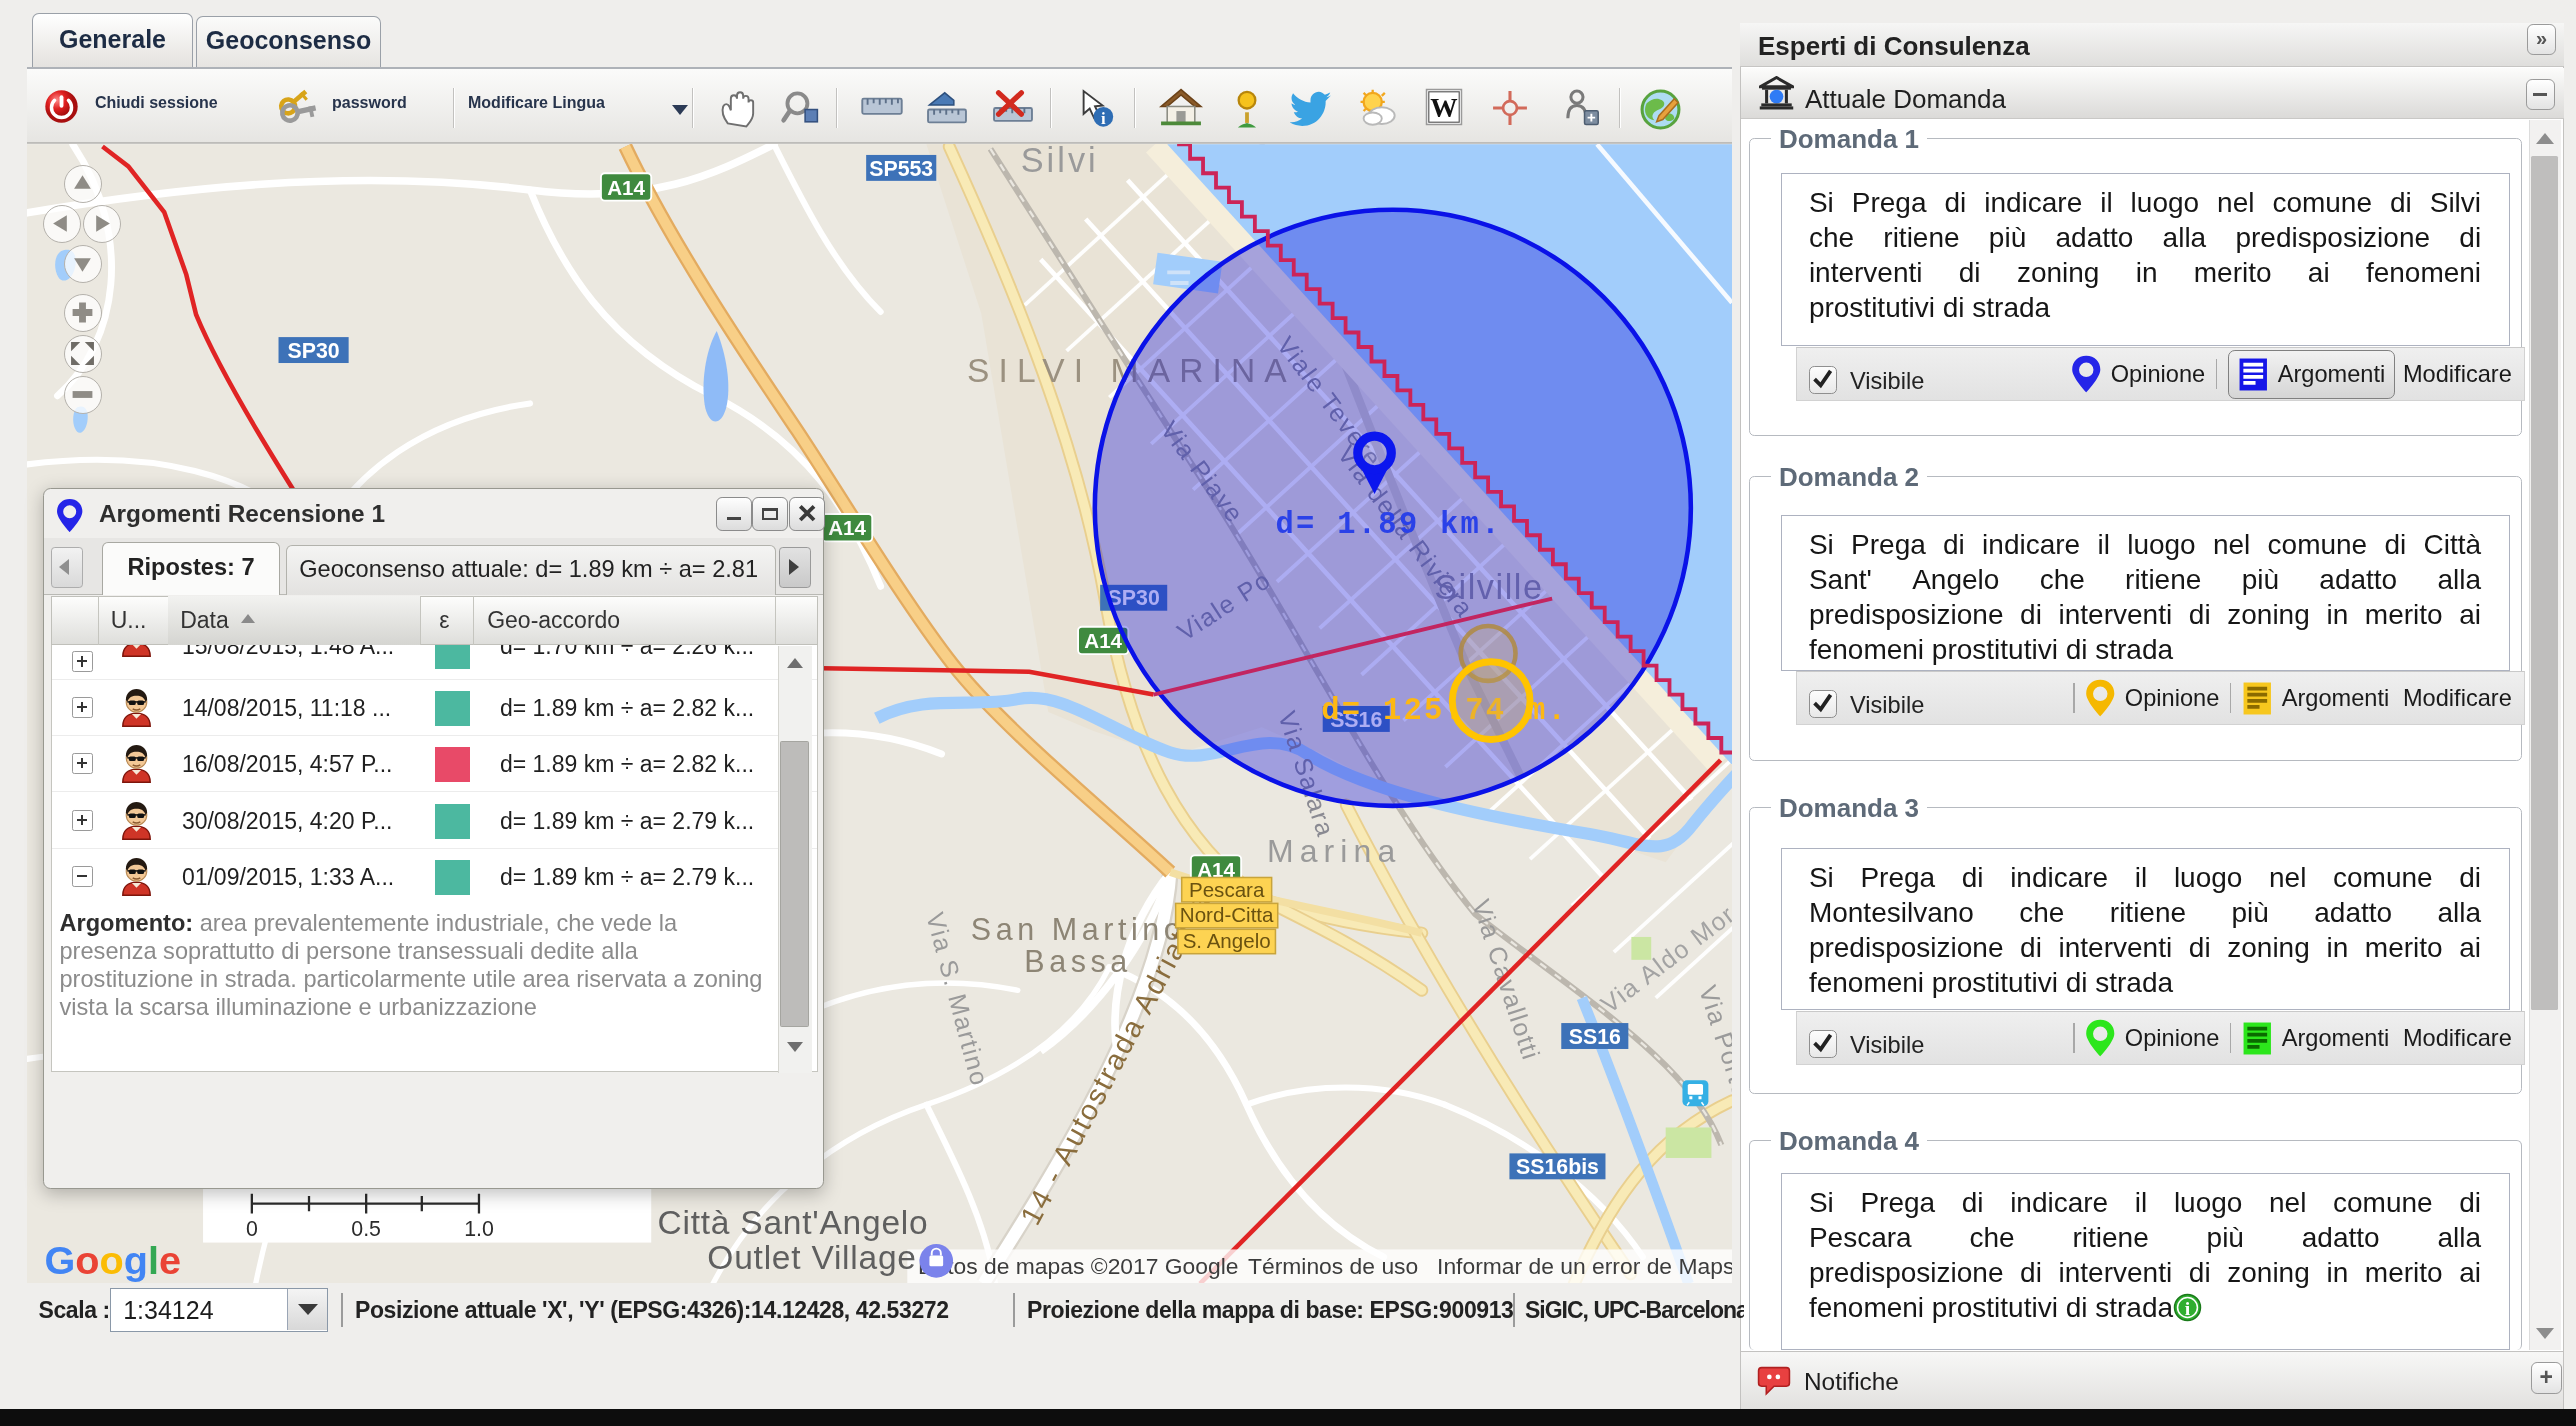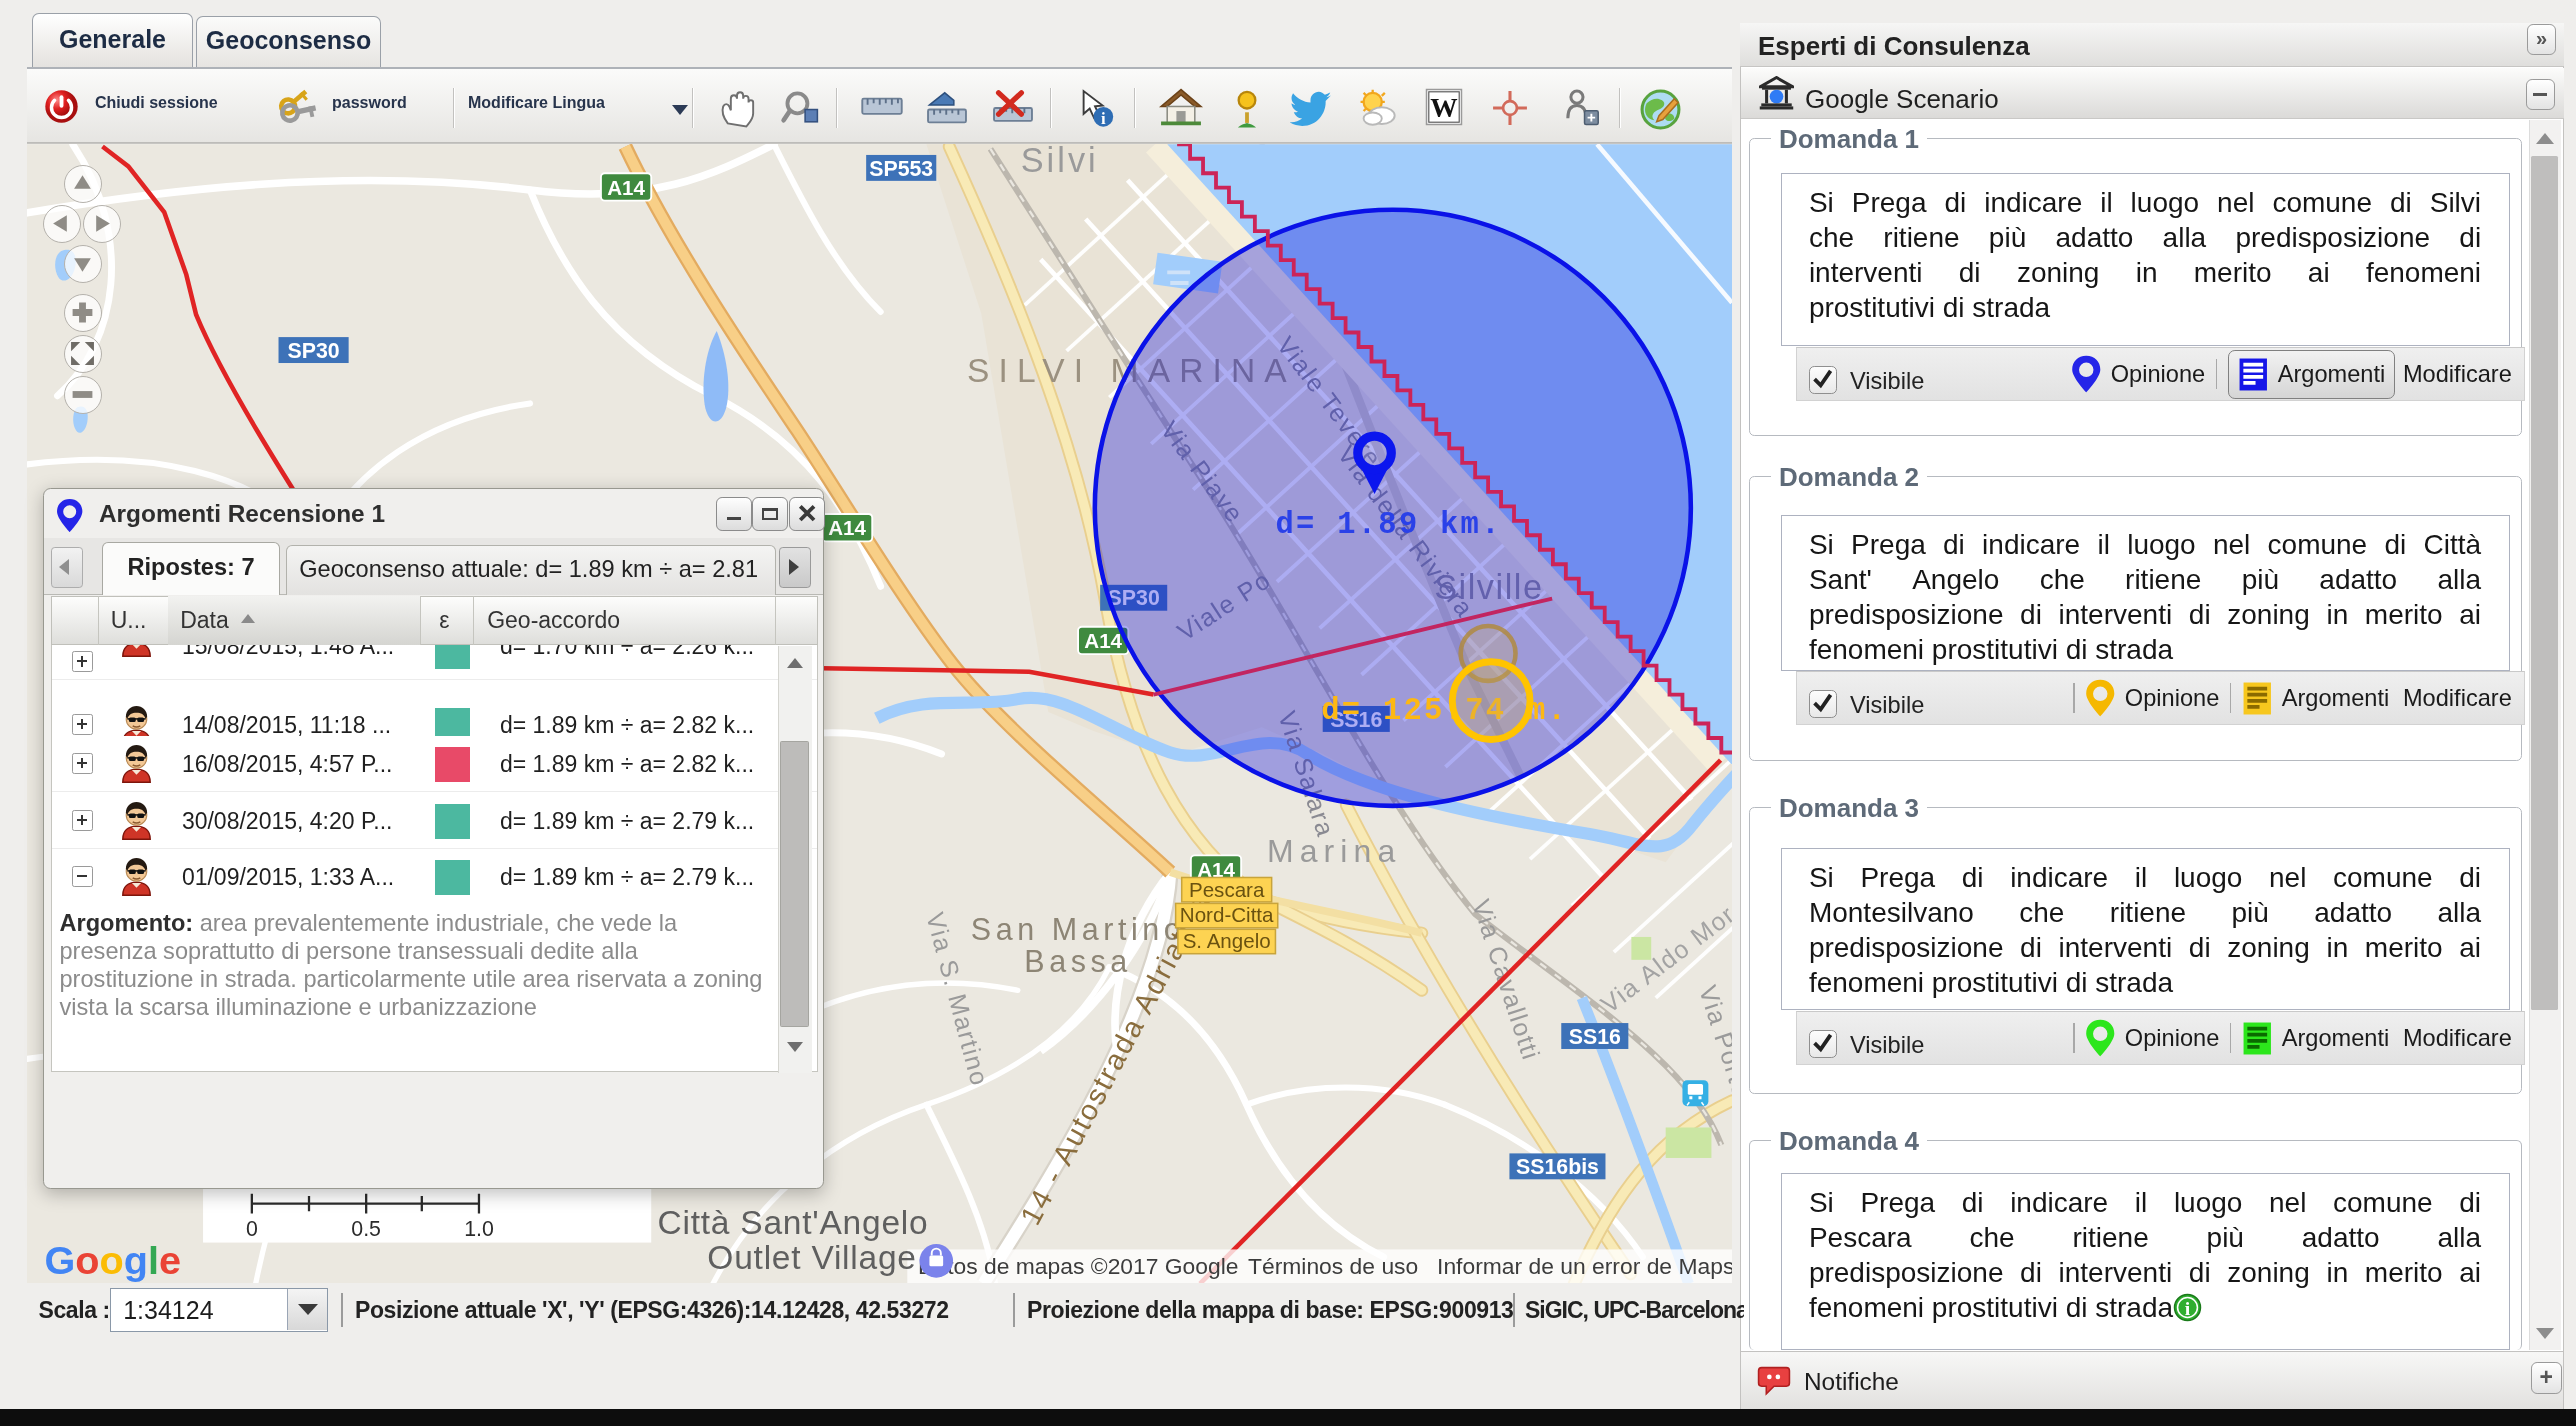--- a/index.html
+++ b/index.html
@@ -363,21 +363,21 @@
             <path d="M9 14 a14 14 0 0 1 28 0 l-2 3 c-2 -6 -6 -8 -12 -8 s-10 2 -12 8 z" fill="#241a12"></path>
             <path d="M11 17 h24" stroke="#111" stroke-width="2"></path>
             <rect x="13" y="15" width="9" height="6" rx="2" fill="#111"></rect>
             <rect x="24" y="15" width="9" height="6" rx="2" fill="#111"></rect>
             <path d="M18 26 c3 2 7 2 10 0" stroke="#8a5a30" stroke-width="2" fill="none"></path>
           </svg></div>
    <div class="dtxt" style="top:-12.2px;">15/08/2015, 1:48 A...</div>
    <div class="sq" style="top:-10.7px;background:#4cb8a0;"></div>
    <div class="gtxt" style="top:-12.2px;">d= 1.70 km ÷ a= 2.26 k...</div>
   </div>
-  <div class="rowline" style="top:52px;height:56px;text-decoration:underline;">
+  <div class="rowline" style="top:35px;height:56px;text-decoration:underline;">
    <div class="exp expp" style="top:17px;"></div>
    <div style="position:absolute;left:67px;top:9.1px;"><svg width="35" height="38" viewBox="0 0 46 50">
             <path d="M5 49 c0 -11 7 -17 18 -17 s18 6 18 17 z" fill="#cf3527" stroke="#7e150b" stroke-width="2"></path>
             <path d="M17 33 l6 6 6 -6 z" fill="#f6e9d8"></path>
             <circle cx="23" cy="17" r="13.5" fill="#f3c896" stroke="#b98a55" stroke-width="1.5"></circle>
             <path d="M9 14 a14 14 0 0 1 28 0 l-2 3 c-2 -6 -6 -8 -12 -8 s-10 2 -12 8 z" fill="#241a12"></path>
             <path d="M11 17 h24" stroke="#111" stroke-width="2"></path>
             <rect x="13" y="15" width="9" height="6" rx="2" fill="#111"></rect>
             <rect x="24" y="15" width="9" height="6" rx="2" fill="#111"></rect>
             <path d="M18 26 c3 2 7 2 10 0" stroke="#8a5a30" stroke-width="2" fill="none"></path>
@@ -450,21 +450,21 @@
 <div class="ab" style="left:1741px;top:68px;width:823px;height:51px;background:linear-gradient(#fcfcfb,#dbdad8);border-bottom:0.8px solid #c9c8c6;"></div>
 <div class="ab" style="left:1759px;top:76px;"><svg width="35" height="35" viewBox="0 0 46 46">
       <path d="M23 2 L2 14 h42 z" fill="none" stroke="#2b2b2b" stroke-width="4"></path>
       <rect x="4" y="14" width="38" height="4" fill="#2b2b2b"></rect>
       <rect x="8" y="18" width="4" height="18" fill="#2b2b2b"></rect>
       <rect x="34" y="18" width="4" height="18" fill="#2b2b2b"></rect>
       <circle cx="23" cy="27" r="9" fill="#2f7bf5"></circle>
       <rect x="3" y="36" width="40" height="4" fill="#2b2b2b"></rect>
       <rect x="1" y="40" width="44" height="4" fill="#2b2b2b"></rect>
     </svg></div>
-<div class="ab" style="left:1805px;top:84px;font-size:26px;color:#1f1f1f;">Google Scenario</div>
+<div class="ab" style="left:1805px;top:84px;font-size:26px;color:#1f1f1f;">Attuale Domanda</div>
 <div class="ab" style="left:2526px;top:79px;width:29px;height:30.5px;border:1.5px solid #9a9a9a;border-radius:6.1px;background:linear-gradient(#fff,#e3e3e3);">
     <div style="position:absolute;left:6.1px;top:13px;width:13.7px;height:3px;background:#555;"></div>
   </div>
 
 <div class="ab" style="left:2529px;top:120px;width:32px;height:1230px;background:#f2f1f0;border-left:0.8px solid #dcdcdc;"></div>
 <div class="ab" style="left:2536px;top:133px;width:0;height:0;border-left:9.1px solid transparent;border-right:9.1px solid transparent;border-bottom:11.4px solid #8d8d8d;"></div>
 <div class="ab" style="left:2531px;top:156px;width:27.4px;height:854px;background:#bfbebd;border-radius:1.5px;"></div>
 <div class="ab" style="left:2536px;top:1328px;width:0;height:0;border-left:9.1px solid transparent;border-right:9.1px solid transparent;border-top:11.4px solid #8d8d8d;"></div>
 
 <div class="fieldset" style="left:1749px;top:138px;width:773px;height:298px;">

